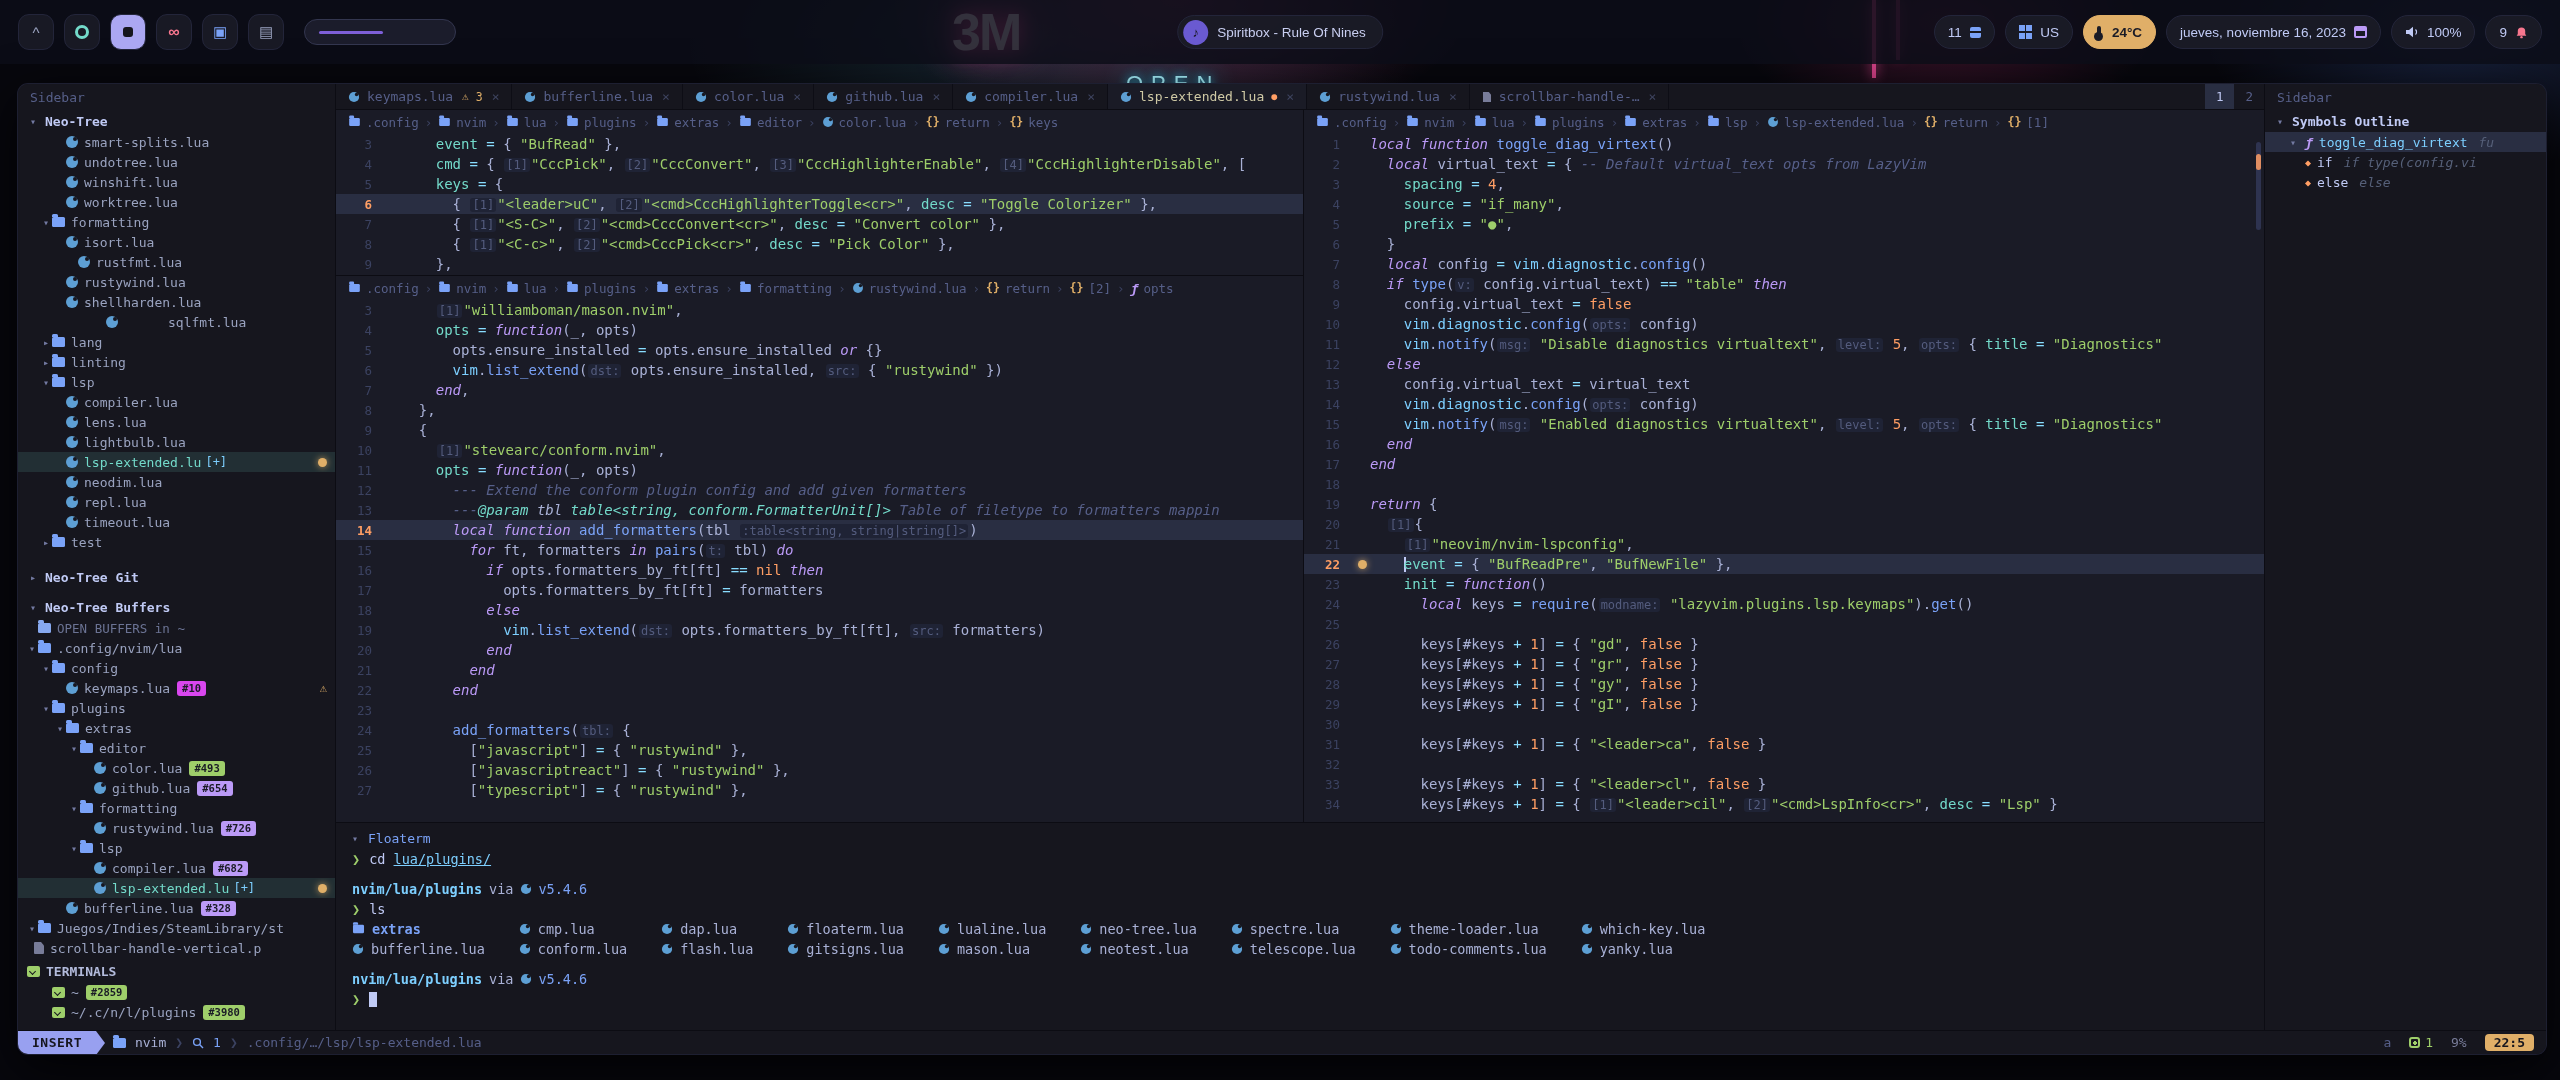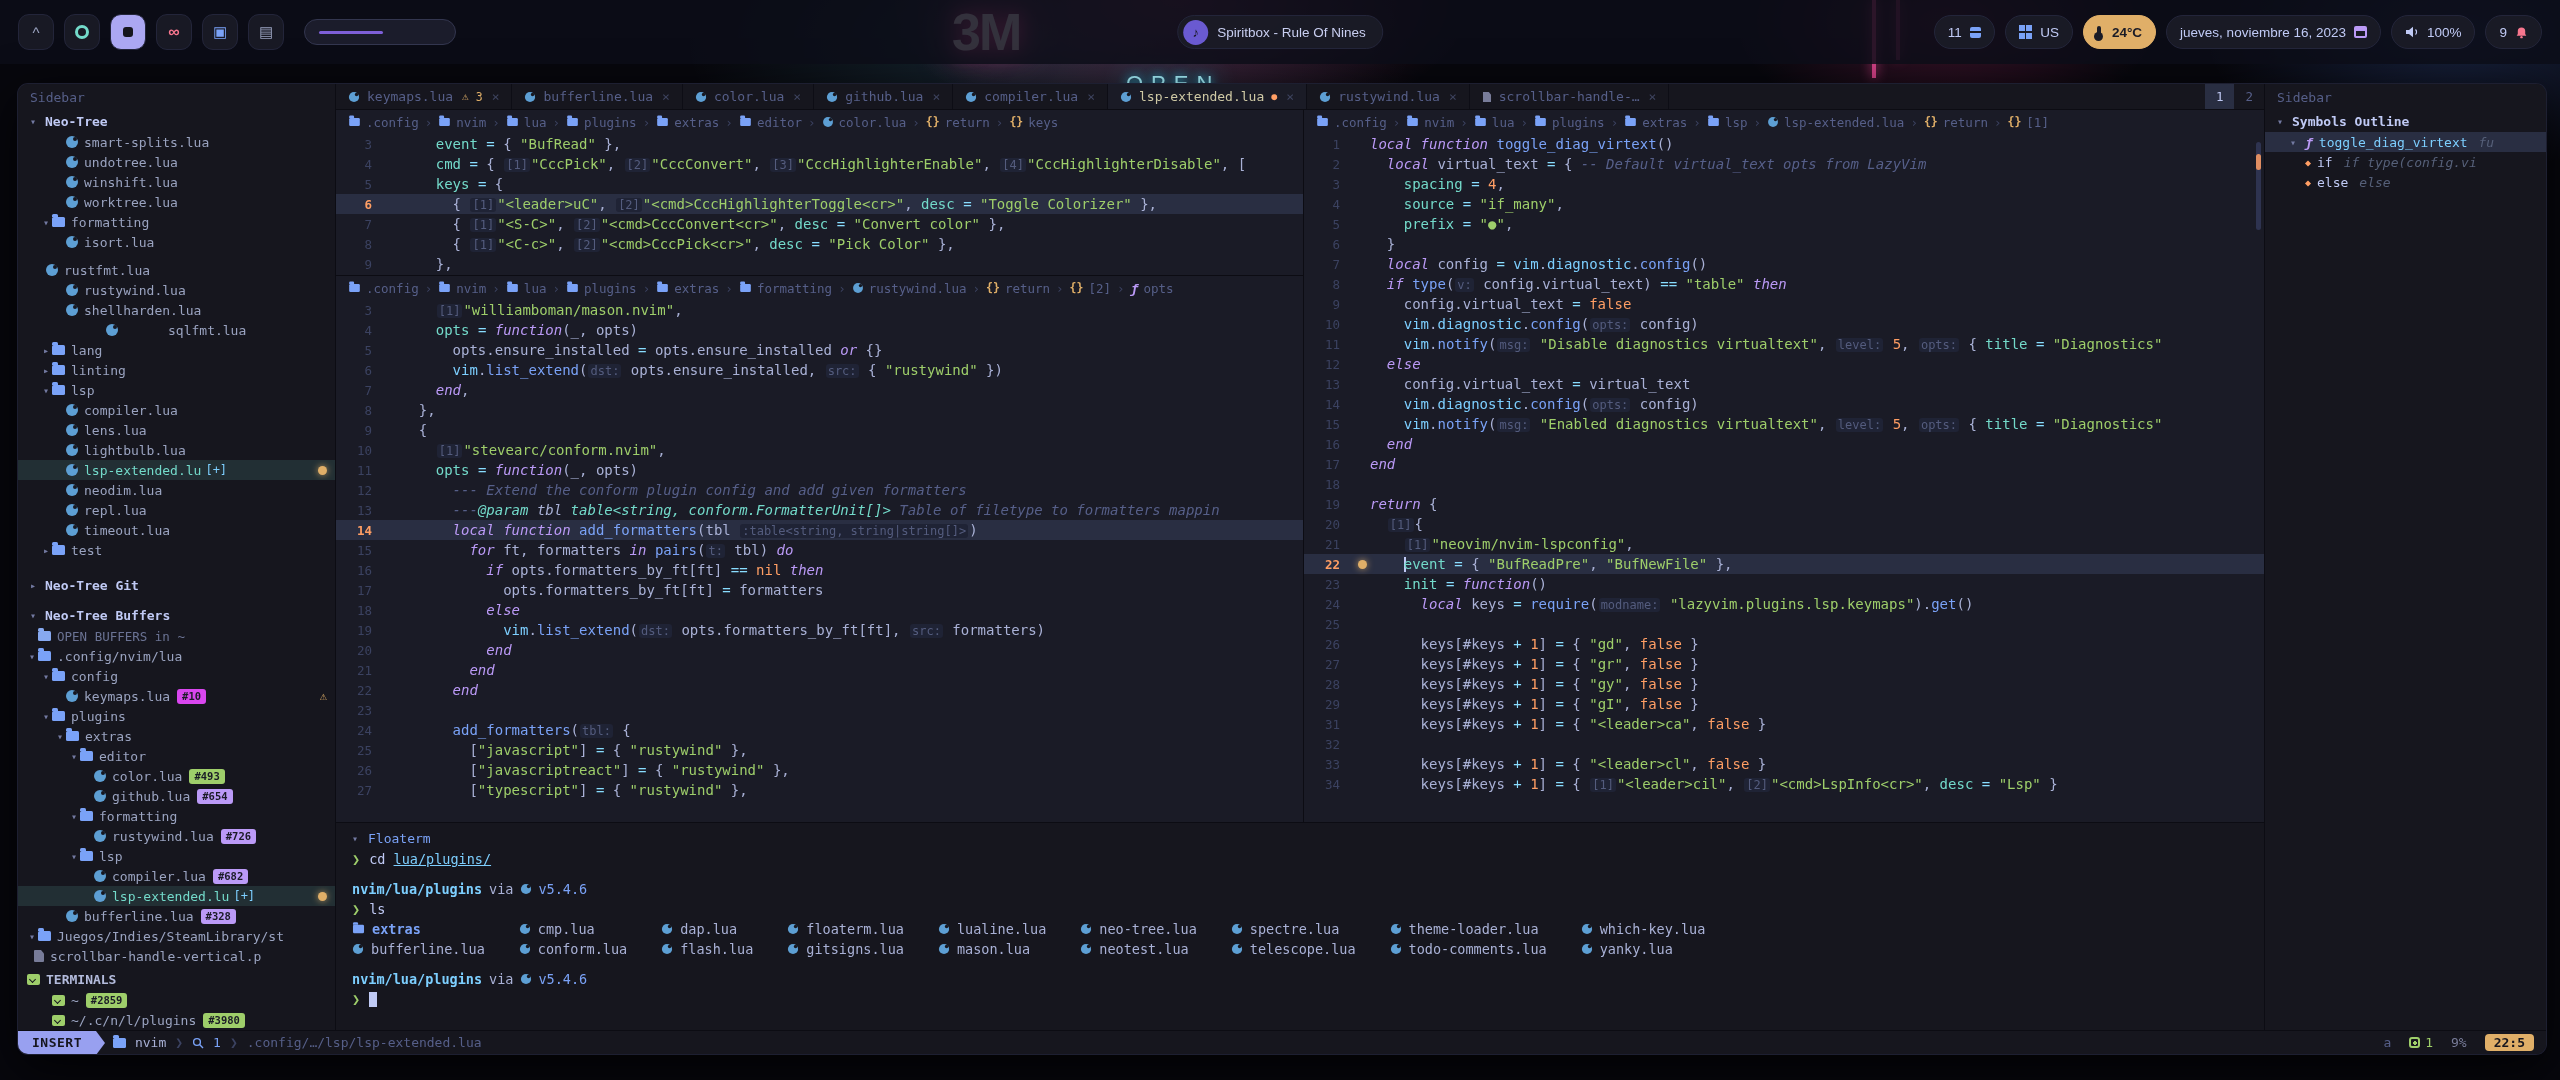--- a/index.html
+++ b/index.html
@@ -295,21 +295,21 @@
           <div class="trow" style="padding-left: 22px;">
             <span class="chev">▾</span>
             <span class="i-folder"></span>
             <span class="tlabel">formatting</span>
           </div>
           <div class="trow" style="padding-left: 36px; text-align: center;">
             <span class="chev-space"></span>
             <span class="i-lua"></span>
             <span class="tlabel">isort.lua</span>
           </div>
-          <div class="trow" style="padding-left: 16px; margin-top: 8px;">
+          <div class="trow" style="padding-left: 48px;">
             <span class="chev-space"></span>
             <span class="i-lua"></span>
             <span class="tlabel">rustfmt.lua</span>
           </div>
           <div class="trow" style="padding-left: 36px;">
             <span class="chev-space"></span>
             <span class="i-lua"></span>
             <span class="tlabel">rustywind.lua</span>
           </div>
           <div class="trow" style="padding-left: 36px;">
@@ -1003,20 +1003,25 @@
             </div>
             <div class="cl">
               <span class="ln">28</span>
               <span class="sign"></span>
               <span class="code"><span class="tok-fg">      keys[#keys </span><span class="tok-op">+</span><span class="tok-fg"> </span><span class="tok-num">1</span><span class="tok-fg">] </span><span class="tok-op">=</span><span class="tok-fg"> { </span><span class="tok-str">"gy"</span><span class="tok-fg">, </span><span class="tok-num">false</span><span class="tok-fg"> }</span></span>
             </div>
             <div class="cl">
               <span class="ln">29</span>
               <span class="sign"></span>
               <span class="code"><span class="tok-fg">      keys[#keys </span><span class="tok-op">+</span><span class="tok-fg"> </span><span class="tok-num">1</span><span class="tok-fg">] </span><span class="tok-op">=</span><span class="tok-fg"> { </span><span class="tok-str">"gI"</span><span class="tok-fg">, </span><span class="tok-num">false</span><span class="tok-fg"> }</span></span>
+            </div>
+            <div class="cl">
+              <span class="ln">30</span>
+              <span class="sign"></span>
+              <span class="code"></span>
             </div>
             <div class="cl">
               <span class="ln">31</span>
               <span class="sign"></span>
               <span class="code"><span class="tok-fg">      keys[#keys </span><span class="tok-op">+</span><span class="tok-fg"> </span><span class="tok-num">1</span><span class="tok-fg">] </span><span class="tok-op">=</span><span class="tok-fg"> { </span><span class="tok-str">"&lt;leader&gt;ca"</span><span class="tok-fg">, </span><span class="tok-num">false</span><span class="tok-fg"> }</span></span>
             </div>
             <div class="cl">
               <span class="ln">32</span>
               <span class="sign"></span>
               <span class="code"></span>

